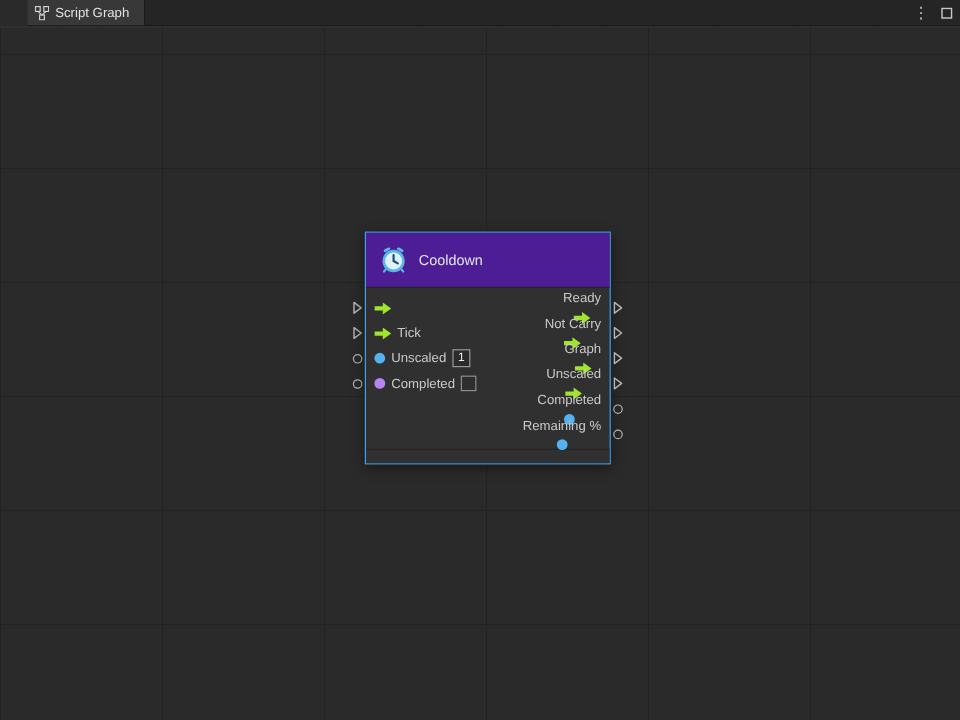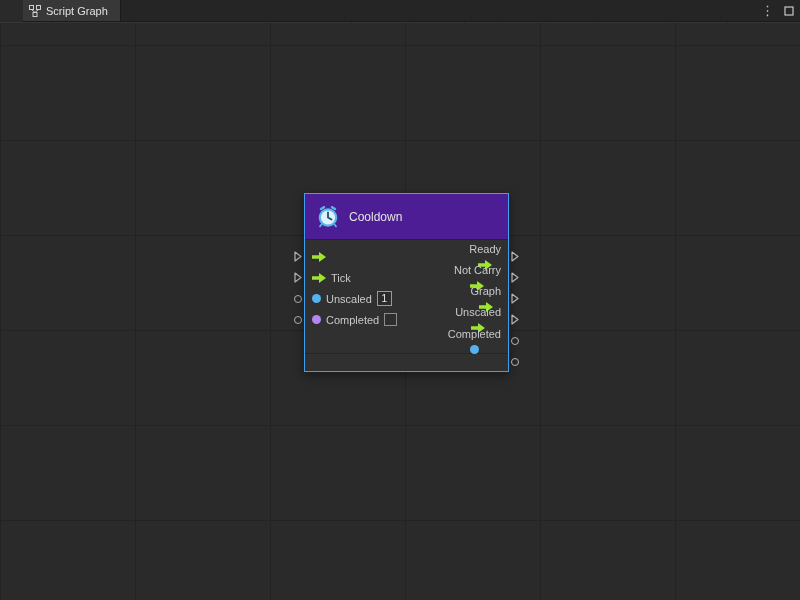--- a/index.html
+++ b/index.html
@@ -233,20 +233,27 @@
                 </svg>
               </div>
             </div>
             <div class="node-row">
               <div class="row-in"></div>
               <div class="row-out">
                 <span class="port-label">Completed</span>
                 <span class="port-dot" style="background:#55b1f0"></span>
               </div>
             </div>
+            <div class="node-row">
+              <div class="row-in"></div>
+              <div class="row-out">
+                <span class="port-label">Remaining %</span>
+                <span class="port-dot" style="background:#55b1f0"></span>
+              </div>
+            </div>
           </div>
         <div class="node-footer"></div>
       </div>
 
       <div class="markers right" id="markers-right">
           <div class="marker-slot">
             <svg width="8" height="11" viewBox="0 0 8 11">
            <path d="M1 1 L7 5.5 L1 10 Z" fill="none" stroke="#b4b4b4" stroke-width="1.2" stroke-linejoin="round"></path>
             </svg>
           </div>

